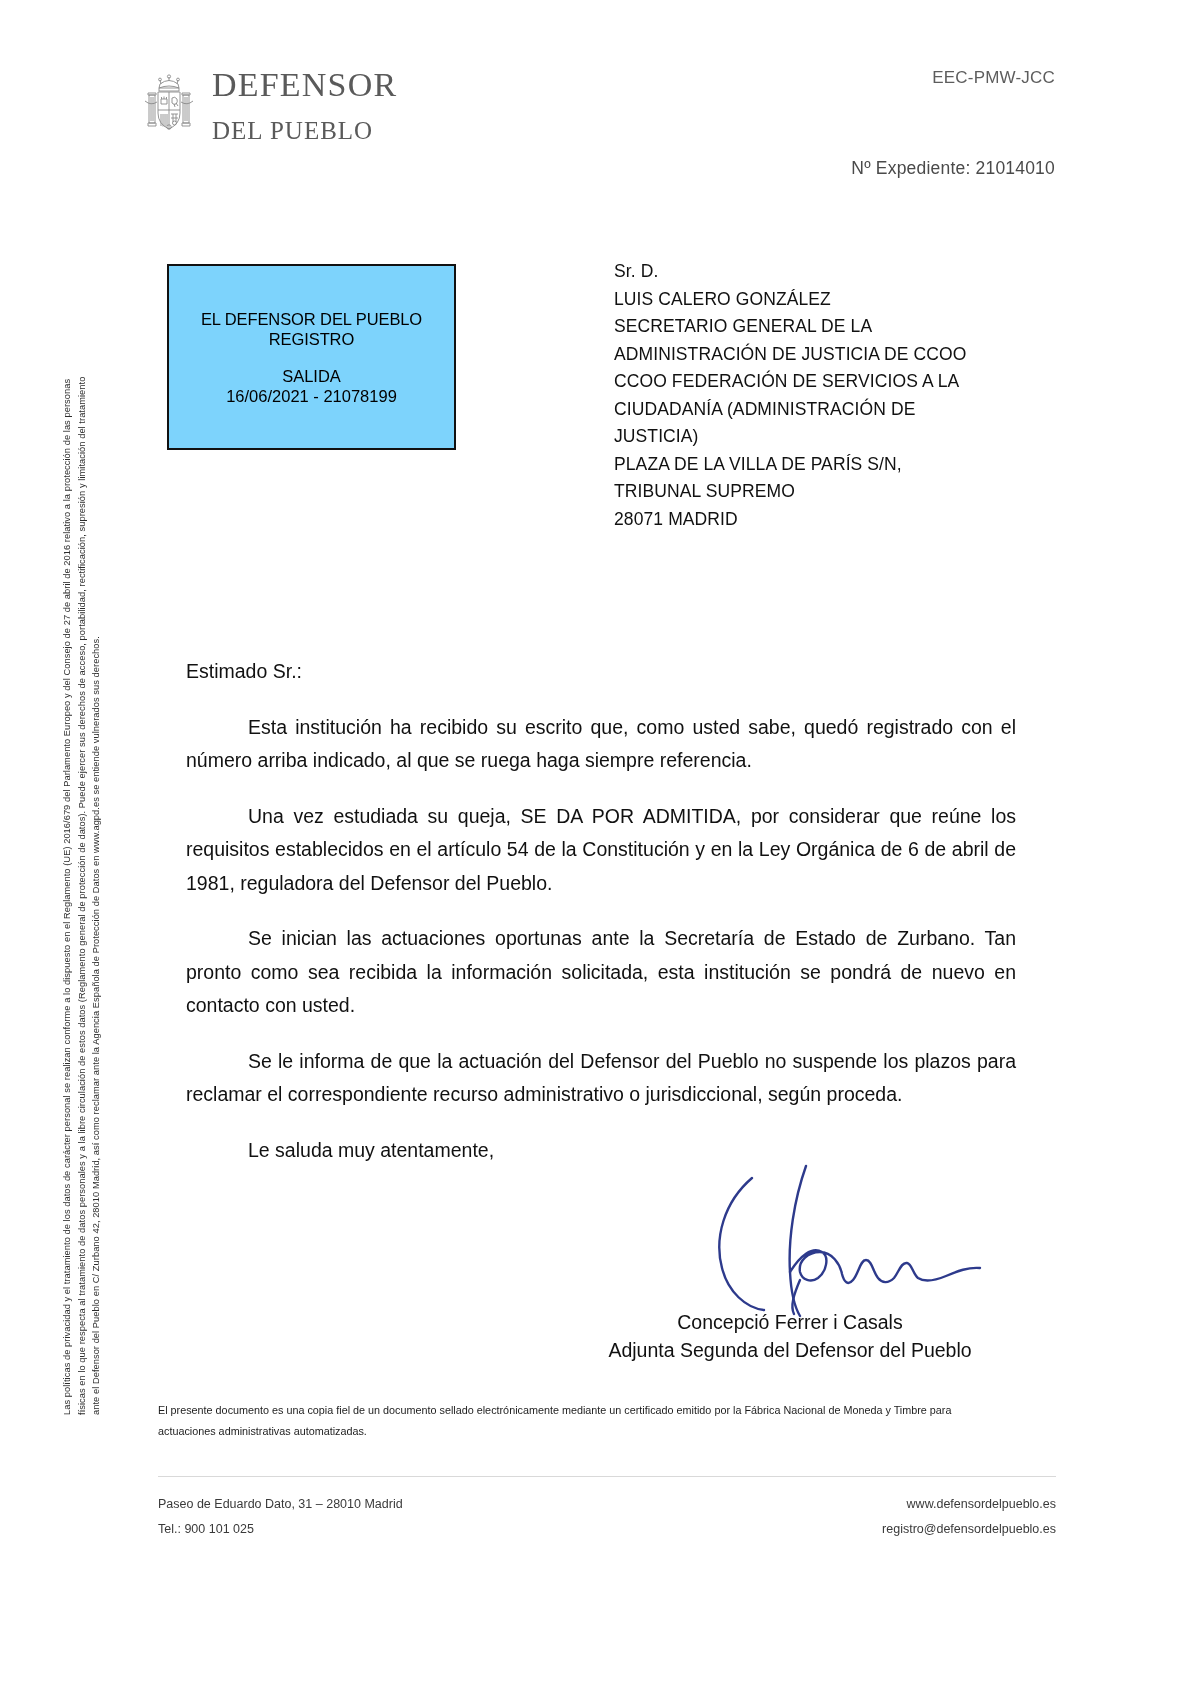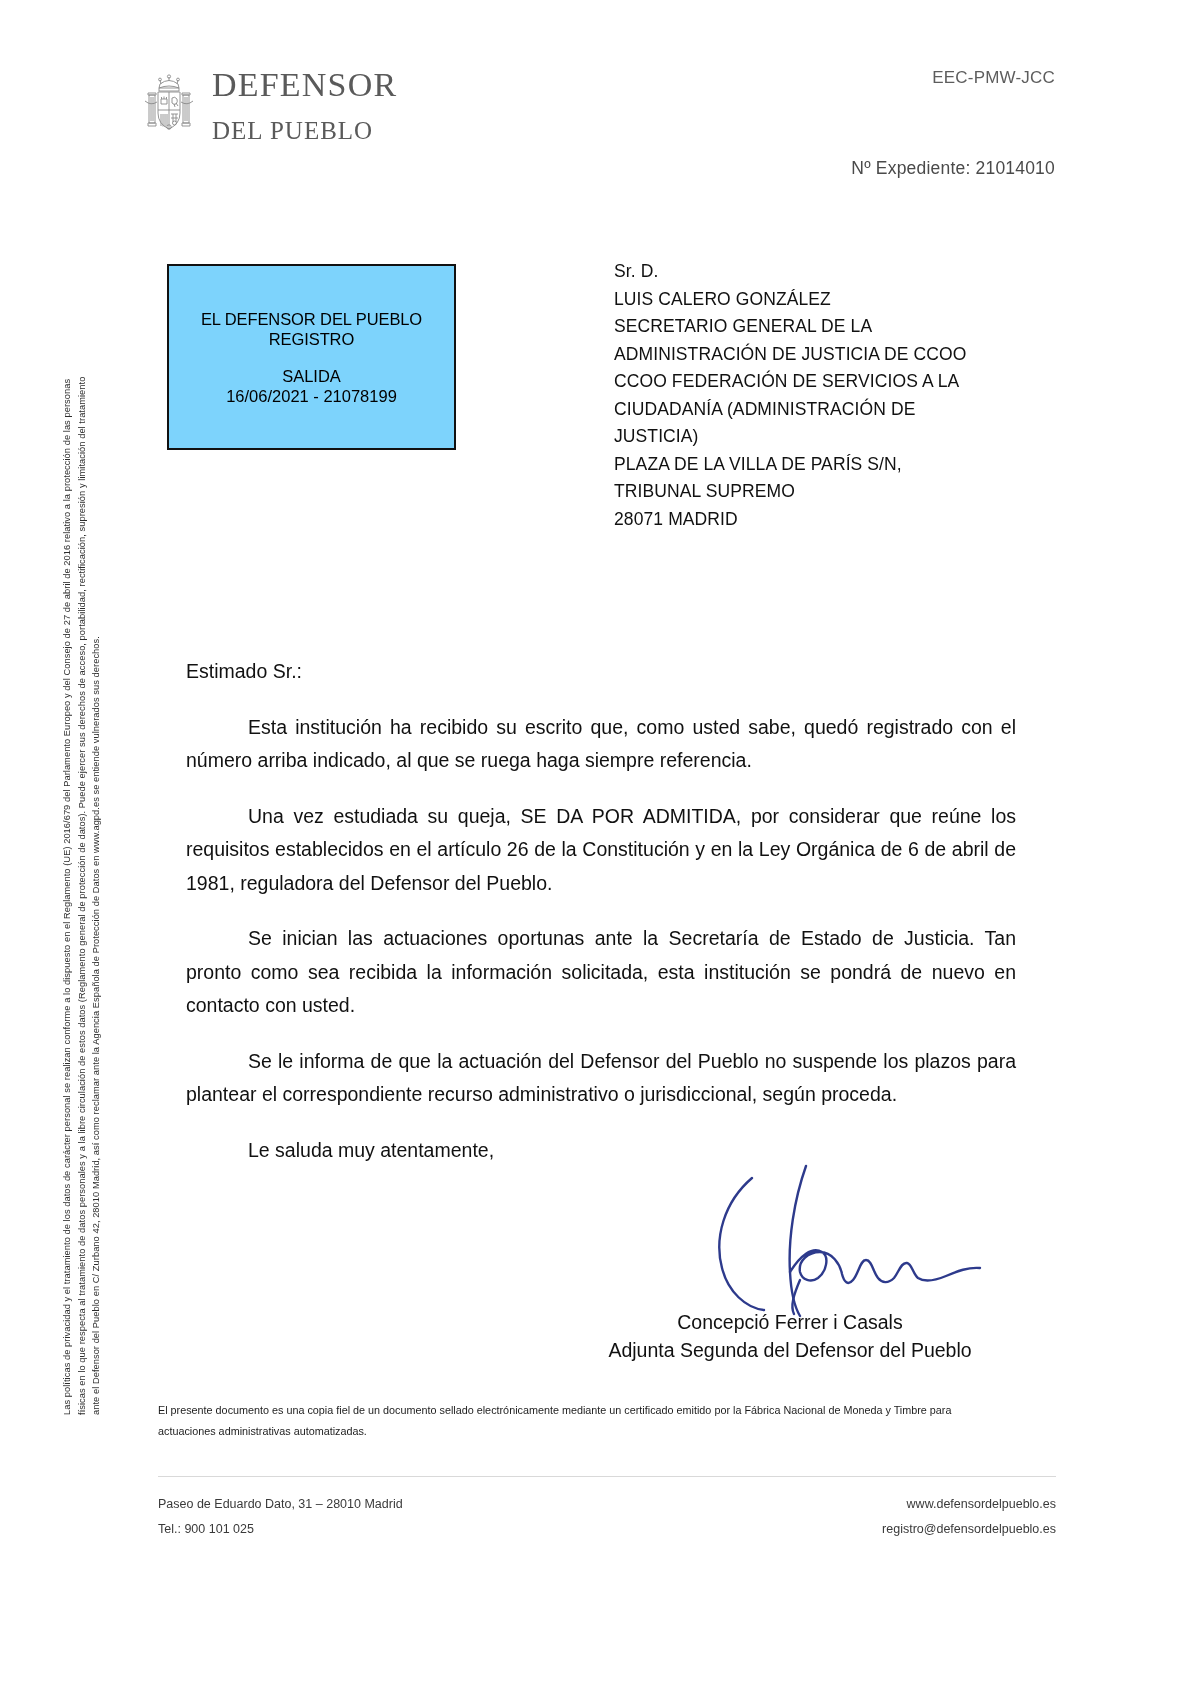--- a/index.html
+++ b/index.html
@@ -302,23 +302,23 @@
     <div>CIUDADANÍA (ADMINISTRACIÓN DE</div>
     <div>JUSTICIA)</div>
     <div>PLAZA DE LA VILLA DE PARÍS S/N,</div>
     <div>TRIBUNAL SUPREMO</div>
     <div>28071 MADRID</div>
   </div>
 
   <div class="letter-body">
     <p class="salutation">Estimado Sr.:</p>
     <p class="para">Esta institución ha recibido su escrito que, como usted sabe, quedó registrado con el número arriba indicado, al que se ruega haga siempre referencia.</p>
-    <p class="para">Una vez estudiada su queja, SE DA POR ADMITIDA, por considerar que reúne los requisitos establecidos en el artículo 26 de la Constitución y en la Ley Orgánica de 6 de abril de 1981, reguladora del Defensor del Pueblo.</p>
-    <p class="para">Se inician las actuaciones oportunas ante la Secretaría de Estado de Justicia. Tan pronto como sea recibida la información solicitada, esta institución se pondrá de nuevo en contacto con usted.</p>
-    <p class="para">Se le informa de que la actuación del Defensor del Pueblo no suspende los plazos para plantear el correspondiente recurso administrativo o jurisdiccional, según proceda.</p>
+    <p class="para">Una vez estudiada su queja, SE DA POR ADMITIDA, por considerar que reúne los requisitos establecidos en el artículo 54 de la Constitución y en la Ley Orgánica de 6 de abril de 1981, reguladora del Defensor del Pueblo.</p>
+    <p class="para">Se inician las actuaciones oportunas ante la Secretaría de Estado de Zurbano. Tan pronto como sea recibida la información solicitada, esta institución se pondrá de nuevo en contacto con usted.</p>
+    <p class="para">Se le informa de que la actuación del Defensor del Pueblo no suspende los plazos para reclamar el correspondiente recurso administrativo o jurisdiccional, según proceda.</p>
     <p class="closing">Le saluda muy atentamente,</p>
   </div>
 
   <div class="signature-area">
     <span class="signature-svg">
       <svg viewBox="0 0 330 160" width="330" height="160" aria-hidden="true">
         <g fill="none" stroke="#2d3a8c" stroke-width="2.4" stroke-linecap="round" stroke-linejoin="round">
           <path d="M62 18 C34 42 24 78 32 108 C38 132 56 148 74 150"></path>
           <path d="M116 6 C104 40 98 80 100 112 C101 132 104 146 110 156"></path>
           <path d="M100 112 C110 96 122 86 132 92 C140 97 136 112 128 118 C121 123 112 120 110 112 C108 101 118 92 130 92 C142 92 150 104 152 114 C154 122 158 126 163 120 C169 113 170 100 176 100 C182 100 183 112 188 118 C192 123 198 124 204 118 C209 112 211 102 217 103 C222 104 223 114 228 118 C234 122 244 121 256 116 C268 111 278 107 290 108"></path>

